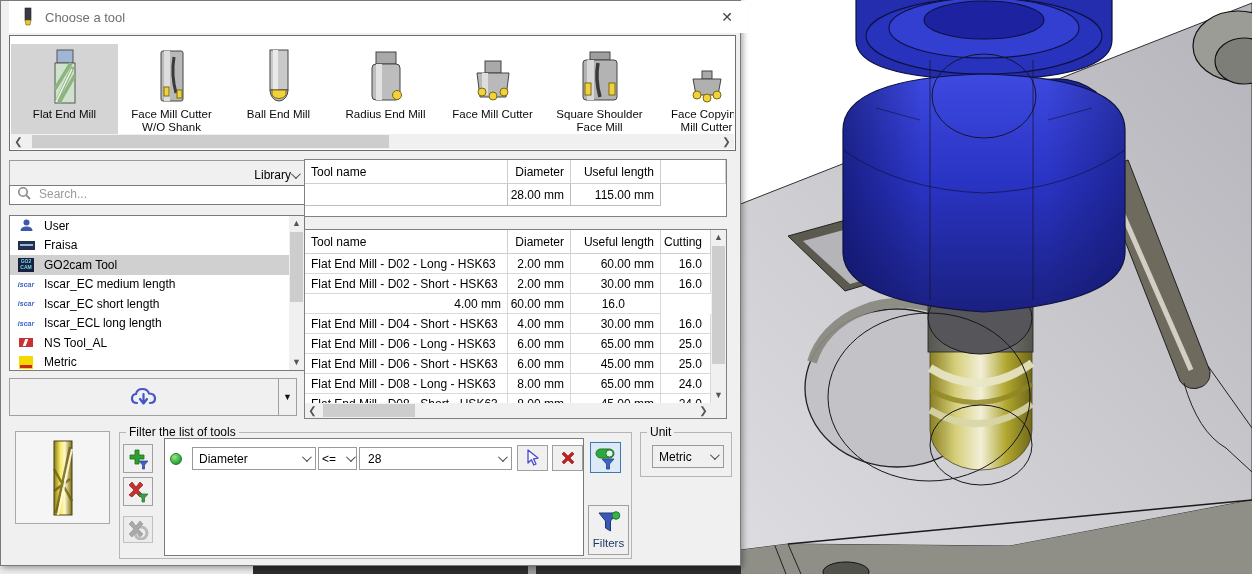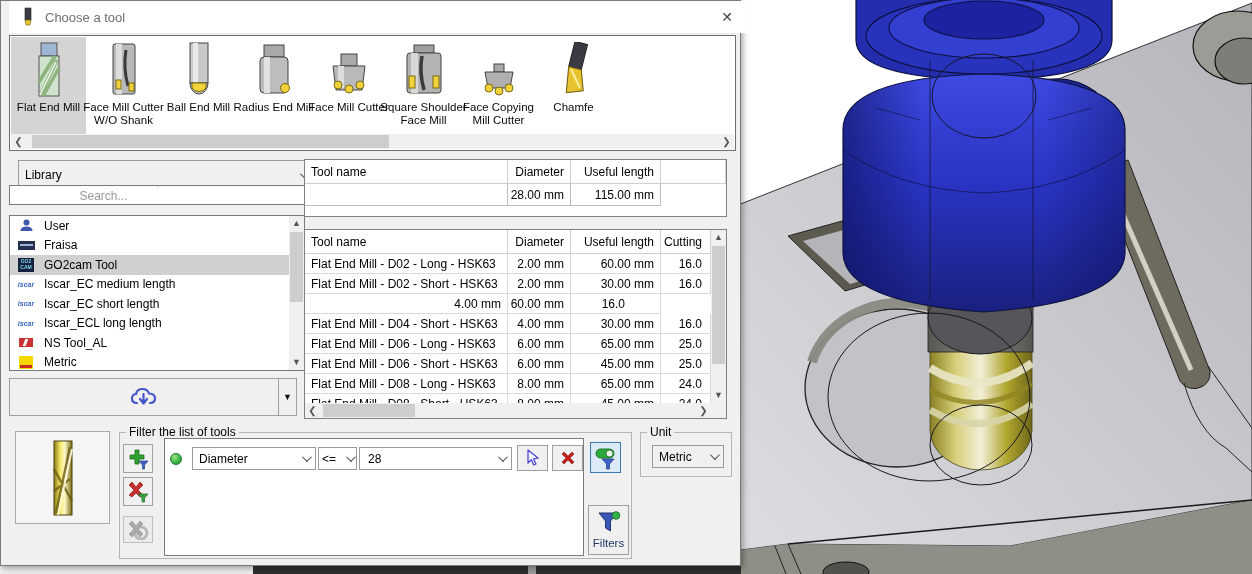--- a/index.html
+++ b/index.html
@@ -12,37 +12,37 @@
   .dialog{position:absolute;left:0;top:0;width:741px;height:566px;background:#f0f0f0;
           border:1px solid #7a7a7a;z-index:5;box-shadow:2px 2px 6px rgba(0,0,0,.35);}
   .titlebar{position:absolute;left:0;top:0;width:100%;height:32px;background:#fff;display:flex;align-items:center;margin-left:8px;}
   .title-ico{margin-left:11px;width:16px;height:20px;flex:0 0 auto;}
   .title-text{margin-left:9px;color:#6f6f6f;font-size:13px;}
   .close-btn{position:absolute;right:6px;top:3px;width:30px;height:26px;display:flex;align-items:center;justify-content:center;color:#444;font-size:14px;cursor:default;}
 
   
   .strip-panel{position:absolute;left:8px;top:34px;width:727px;height:116px;background:#fff;border:1px solid #6e6e6e;overflow:hidden;}
   .strip-items{position:absolute;left:1px;top:1px;right:1px;height:97px;display:flex;overflow:hidden;}
-  .tool-item{width:75px;flex:0 0 auto;display:flex;flex-direction:column;align-items:center;padding-top:3px;}
+  .tool-item{width:107px;flex:0 0 auto;display:flex;flex-direction:column;align-items:center;padding-top:3px;margin-top:7px;}
   .tool-item.sel{background:#d4d4d4;}
   .ticon{height:58px;display:flex;align-items:flex-end;justify-content:center;}
   .tlabel{margin-top:3px;font-size:11.5px;line-height:13px;text-align:center;color:#0a0a0a;white-space:nowrap;}
   .hscroll{position:absolute;left:1px;right:1px;bottom:1px;height:15px;background:#f0f0f0;display:flex;align-items:center;}
   .hscroll .arrow{width:15px;text-align:center;color:#555;font-size:10px;line-height:15px;}
   .hthumb{position:absolute;height:13px;top:1px;background:#cdcdcd;}
   .vscroll{position:absolute;top:0;right:0;width:15px;bottom:0;background:#f0f0f0;}
   .vscroll .arrow{height:15px;text-align:center;color:#555;font-size:9px;line-height:15px;}
   .vthumb{position:absolute;left:1px;width:13px;background:#cdcdcd;}
 
   
   .combo{background:#f0f0f0;border:1px solid #9a9a9a;display:flex;align-items:center;padding:0 6px;position:relative;}
   .combo .cv{flex:1;white-space:nowrap;overflow:hidden;}
   .chev{width:7px;height:7px;border-right:1.4px solid #444;border-bottom:1.4px solid #444;transform:rotate(45deg) translateY(-2px);flex:0 0 auto;}
-  .lib-combo{position:absolute;left:17px;top:159px;width:296px;height:30px;}
-  .search-box{position:absolute;left:8px;top:184px;width:296px;height:20px;background:#fff;border:1px solid #7a7a7a;display:flex;align-items:center;flex-direction:column;}
+  .lib-combo{position:absolute;left:8px;top:159px;width:296px;height:30px;text-align:right;}
+  .search-box{position:absolute;left:8px;top:184px;width:296px;height:20px;background:#fff;border:1px solid #7a7a7a;display:flex;align-items:flex-start;}
   .search-box input{border:none;outline:none;flex:1;font-family:inherit;font-size:12px;color:#333;background:transparent;}
   .search-box input::placeholder{color:#9a9a9a;}
   .search-ico{margin:0 6px 0 7px;}
   .lib-list{position:absolute;left:8px;top:214px;width:296px;height:156px;background:#fff;border:1px solid #7a7a7a;overflow:hidden;}
   .lib-rows{position:absolute;left:0;top:0;right:15px;bottom:0;overflow:hidden;}
   .lib-row{height:19.5px;display:flex;align-items:center;padding-left:7px;white-space:nowrap;}
   .lib-row.sel{background:#d0d0d0;}
   .logo{width:18px;height:14px;margin-right:9px;flex:0 0 auto;display:flex;align-items:center;justify-content:center;}
   .dl-wrap{position:absolute;left:8px;top:377px;width:288px;height:38px;display:flex;}
   .dl-btn{flex:1;background:#f0f0f0;border:1px solid #a0a0a0;display:flex;align-items:center;justify-content:center;}

